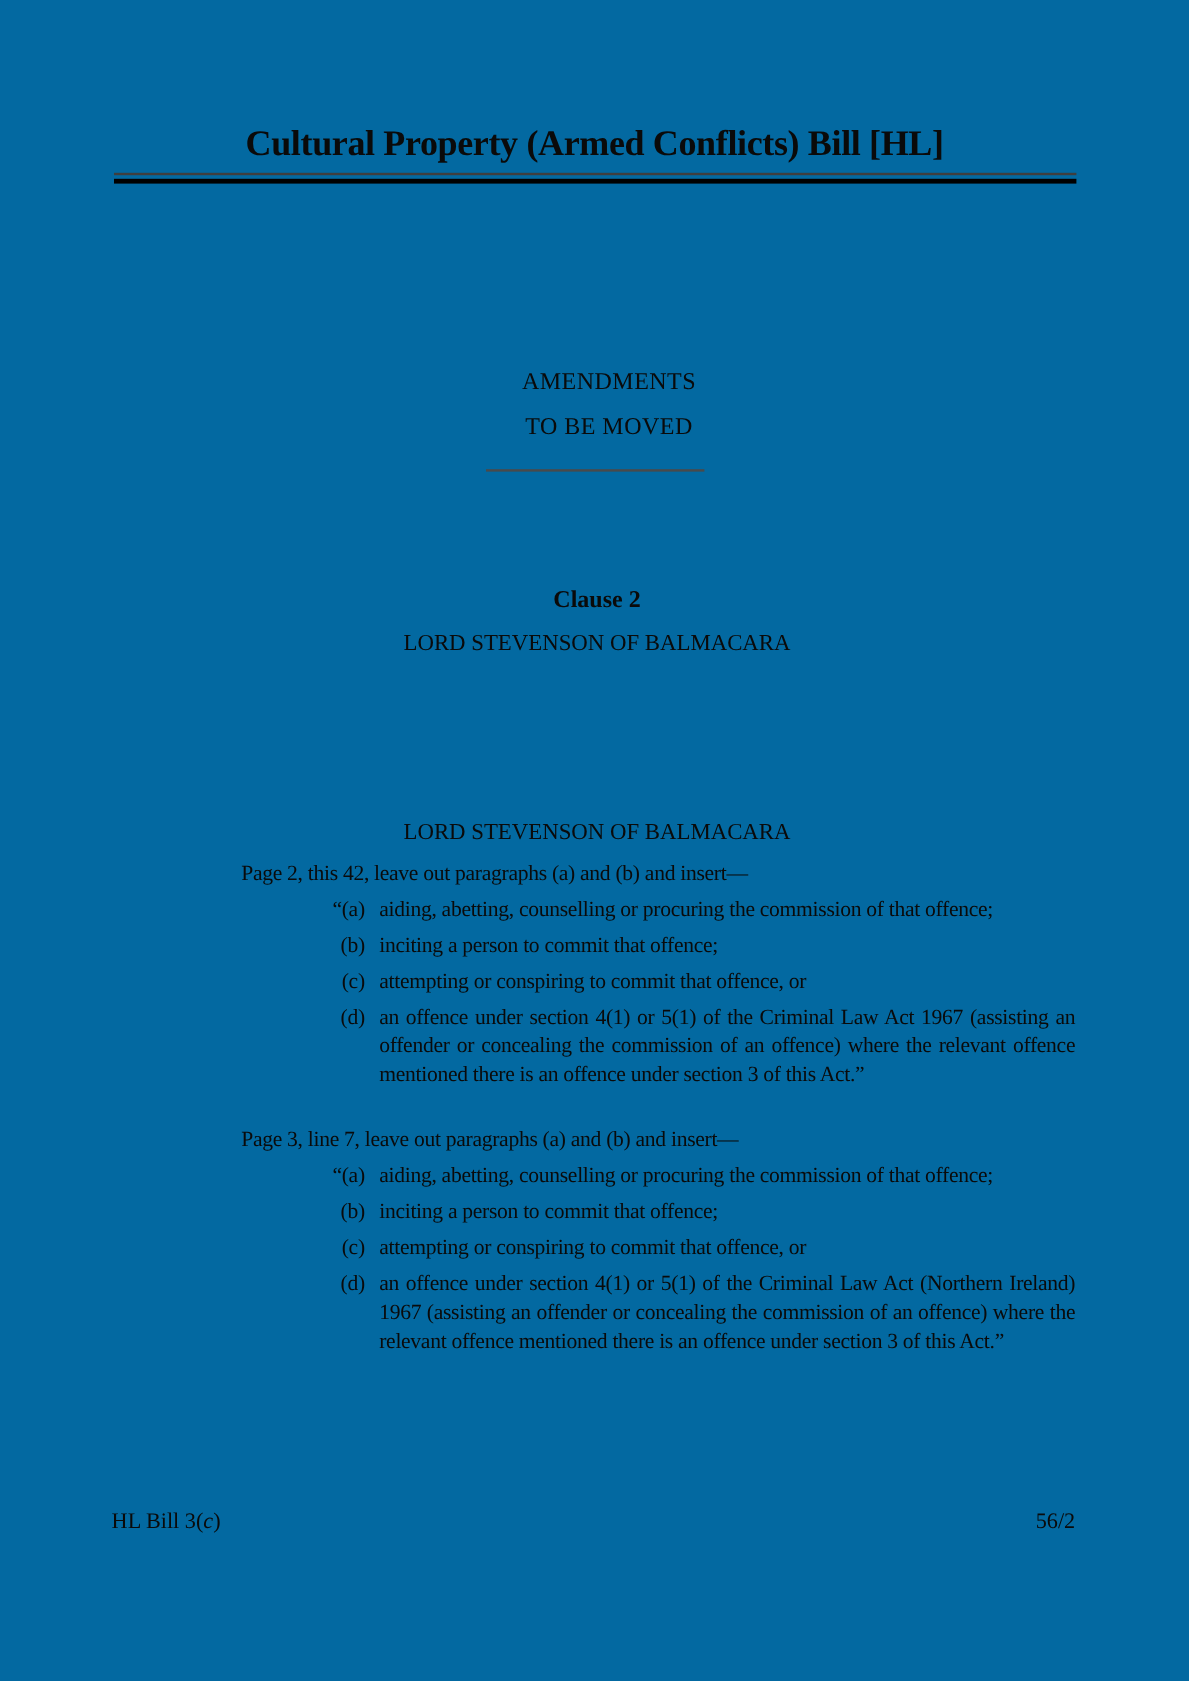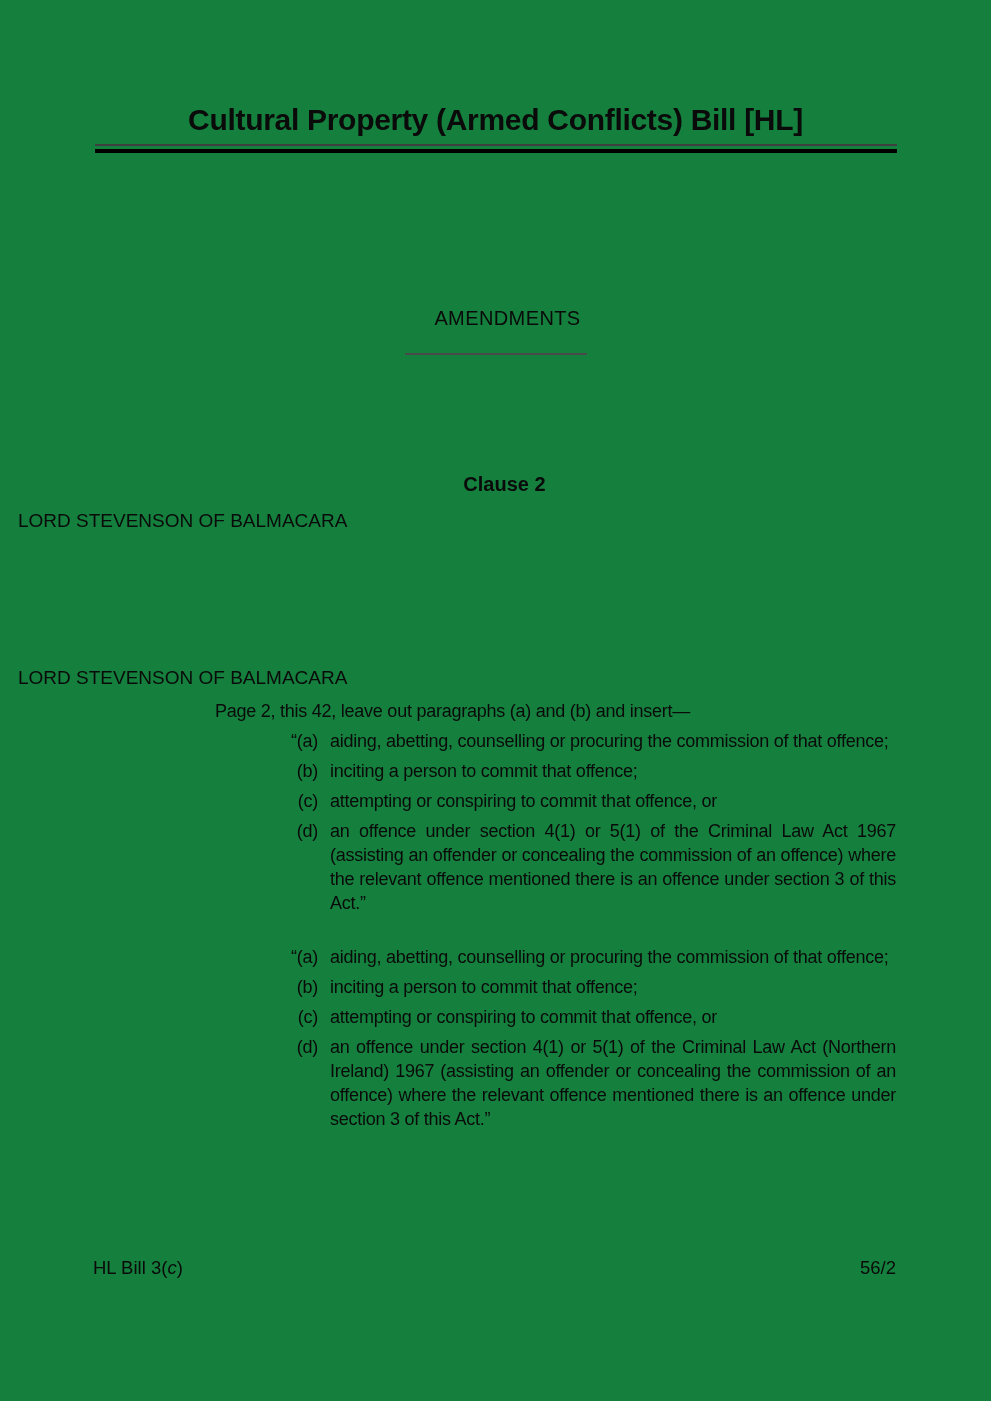--- a/index.html
+++ b/index.html
@@ -1,21 +1,21 @@
 <!DOCTYPE html>
 <html><head>
 <meta charset="utf-8">
 <style>
   html, body { margin: 0; padding: 0; background: #ffffff; }
   .page {
     position: relative;
     width: 991px;
     height: 1401px;
-    background: #15803d;
-    font-family: Liberation Sans, sans-serif;
+    background: #0369a1;
+    font-family: Liberation Serif, serif;
     color: #0a0a0a;
     overflow: hidden;
   }
   .bill-title {
     margin: 0;
     padding-top: 102px;
     text-align: center;
     font-size: 30px;
     font-weight: bold;
     letter-spacing: -0.3px;
@@ -34,33 +34,33 @@
     font-size: 20px;
     letter-spacing: 0.4px;
   }
   .amend-header .hline { line-height: 38px; padding-left: 24px; }
   .center-divider {
     width: 182px;
     margin: 16px auto 0;
     border: 0;
     border-top: 2px solid #4a4a4a;
   }
-  .section { position: absolute; left: 18px; right: 0; }
+  .section { position: absolute; left: 4px; right: 0; margin-top: 16px; }
   #section-clause2 { top: 472px; }
   #section-clause4 { top: 653px; }
   .clause-heading {
     margin: 0;
     text-align: center;
     font-size: 20px;
     font-weight: bold;
     line-height: 24px;
   }
   .sponsors {
     margin-top: 13px;
-    text-align: left;
+    text-align: center;
     font-size: 19px;
     line-height: 23px;
   }
   .sponsor { margin: 0; }
   .amend-text, .amend-intro, .item {
     font-size: 18px;
     line-height: 24px;
     letter-spacing: -0.25px;
   }
   .amend-text {
@@ -91,20 +91,21 @@
 </head>
 <body>
 
 <div class="page">
 
   <h1 class="bill-title">Cultural Property (Armed Conflicts) Bill [HL]</h1>
   <div class="title-rule"></div>
 
   <div class="amend-header">
     <div class="hline">AMENDMENTS</div>
+    <div class="hline">TO BE MOVED</div>
     <hr class="center-divider">
   </div>
 
   <div class="section" id="section-clause2">
     <h2 class="clause-heading">Clause 2</h2>
     <div class="sponsors">
       <div class="sponsor">LORD STEVENSON OF BALMACARA</div>
     </div>
   </div>
 
@@ -129,20 +130,21 @@
           <span class="item-text">attempting or conspiring to commit that offence, or</span>
         </div>
         <div class="item">
           <span class="item-label">(d)</span>
           <span class="item-text">an offence under section 4(1) or 5(1) of the Criminal Law Act 1967 (assisting an offender or concealing the commission of an offence) where the relevant offence mentioned there is an offence under section 3 of this Act.”</span>
         </div>
       </div>
     </div>
 
     <div class="amendment amendment-2">
+      <p class="amend-intro">Page 3, line 7, leave out paragraphs (a) and (b) and insert—</p>
       <div class="items">
         <div class="item">
           <span class="item-label">“(a)</span>
           <span class="item-text">aiding, abetting, counselling or procuring the commission of that offence;</span>
         </div>
         <div class="item">
           <span class="item-label">(b)</span>
           <span class="item-text">inciting a person to commit that offence;</span>
         </div>
         <div class="item">

